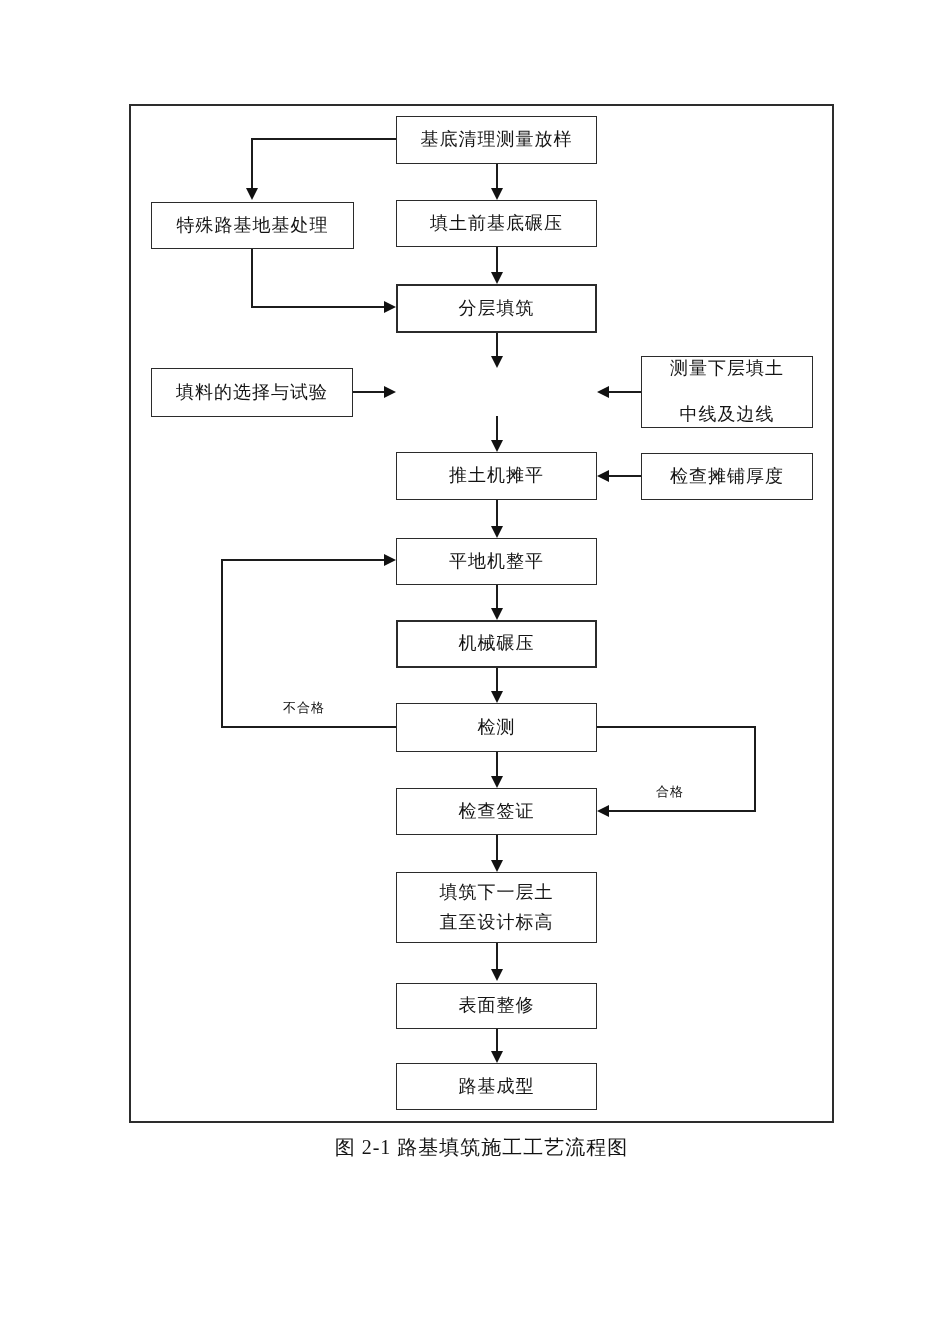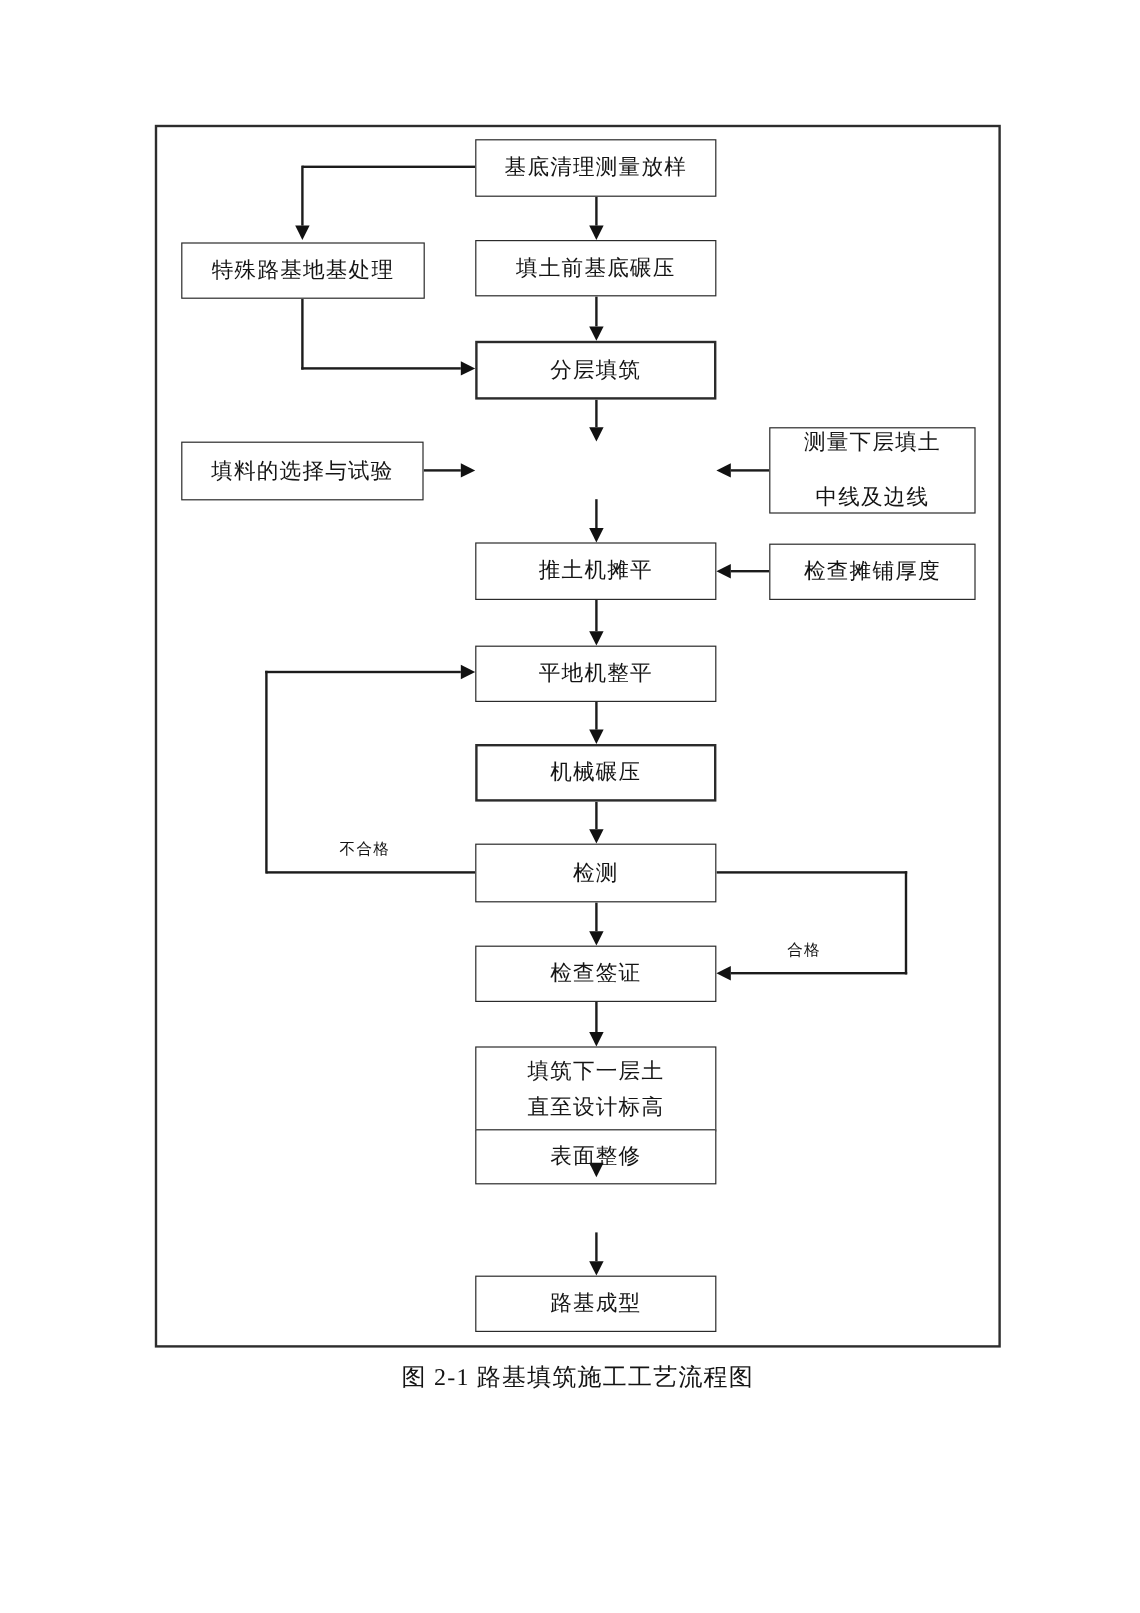--- a/index.html
+++ b/index.html
@@ -44,21 +44,21 @@
   #n1 {left:396px;top:116px;width:201px;height:48px;}
   #n2 {left:396px;top:200px;width:201px;height:47px;}
   #n3 {left:396px;top:284px;width:201px;height:49px;}
   #n4 {left:396px;top:368px;width:201px;height:48px;}
   #n5 {left:396px;top:452px;width:201px;height:48px;}
   #n6 {left:396px;top:538px;width:201px;height:47px;}
   #n7 {left:396px;top:620px;width:201px;height:48px;}
   #n8 {left:396px;top:703px;width:201px;height:49px;}
   #n9 {left:396px;top:788px;width:201px;height:47px;}
   #n10{left:396px;top:872px;width:201px;height:71px;}
-  #n11{left:396px;top:941px;width:201px;height:46px;}
+  #n11{left:396px;top:983px;width:201px;height:46px;}
   #n12{left:396px;top:1063px;width:201px;height:47px;}
   
   #nL1{left:151px;top:202px;width:203px;height:47px;}
   #nL2{left:151px;top:368px;width:202px;height:49px;}
   
   #nR1{left:641px;top:356px;width:172px;height:72px;gap:16px;}
   #nR2{left:641px;top:453px;width:172px;height:47px;}
 
   
   #va1l{left:496px;top:164px;height:24px;} #va1a{left:491px;top:188px;}

